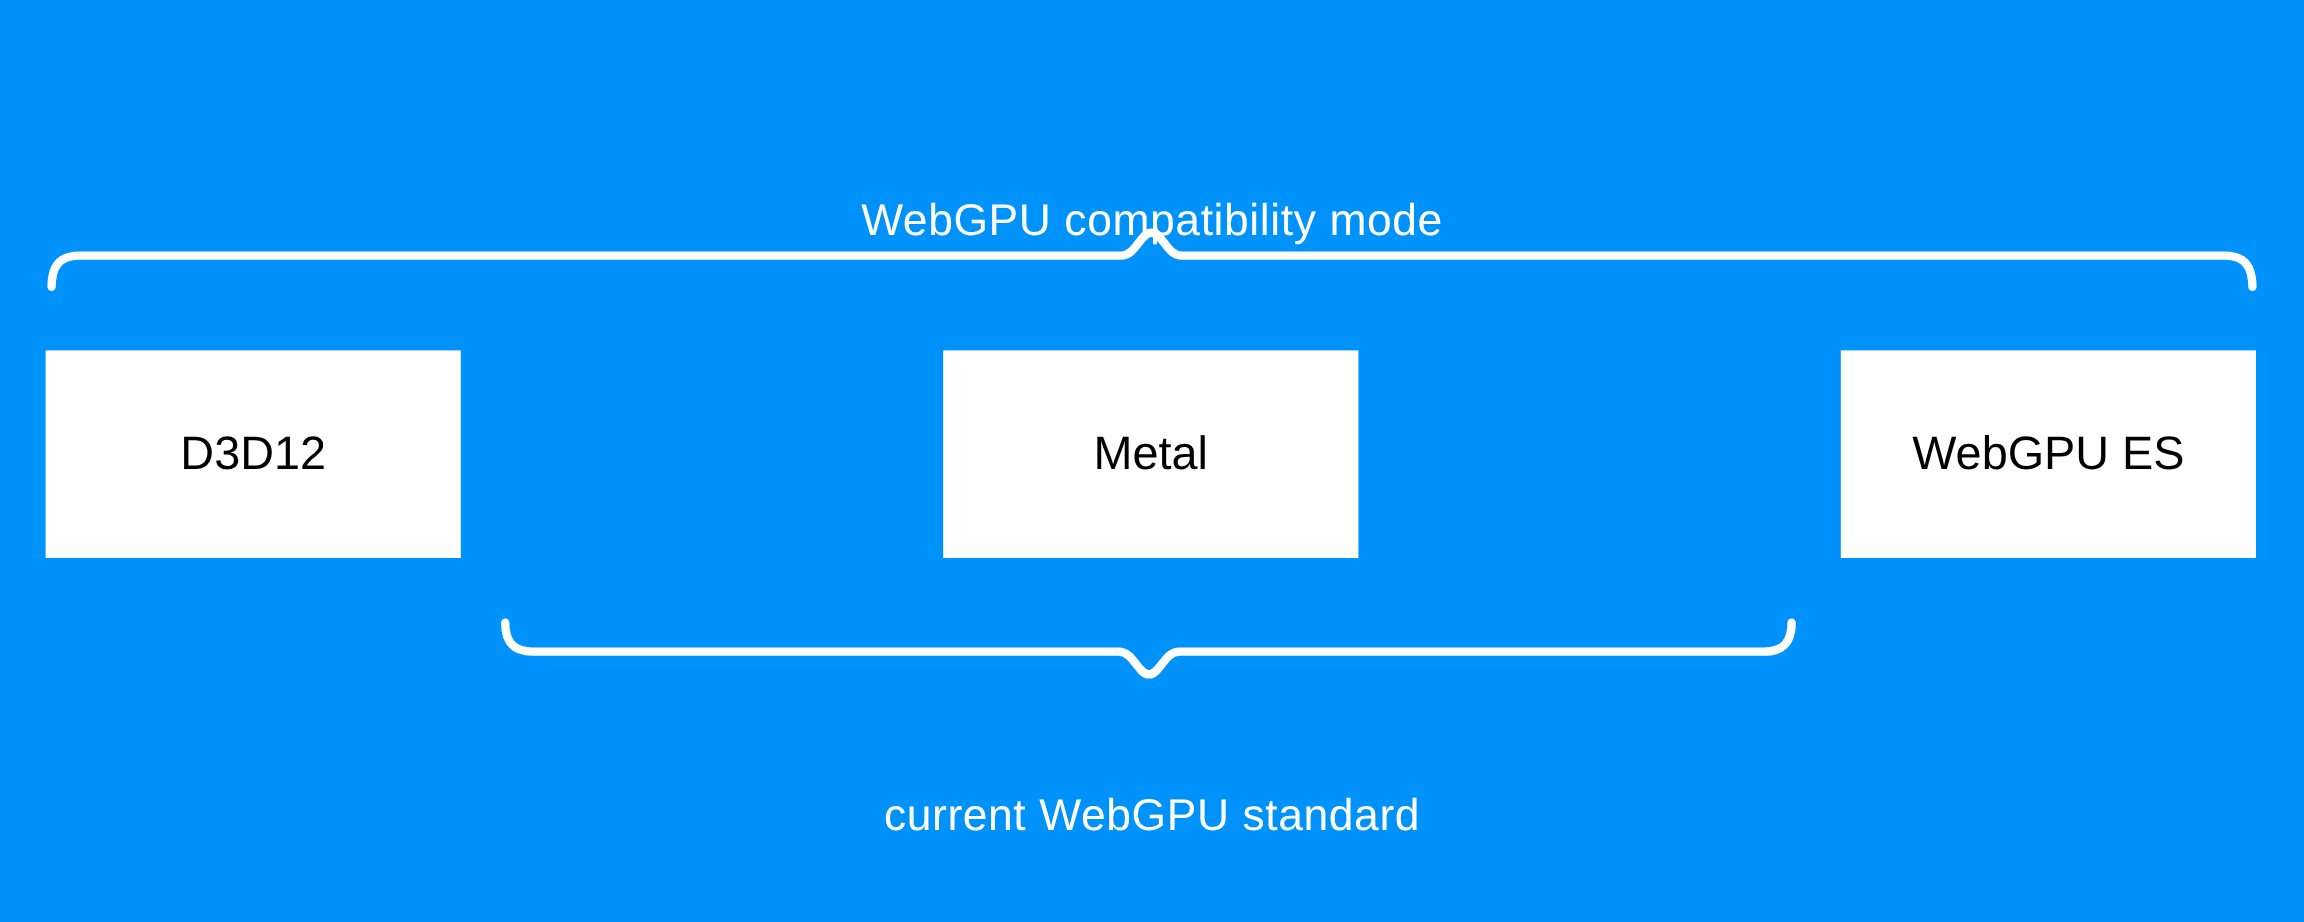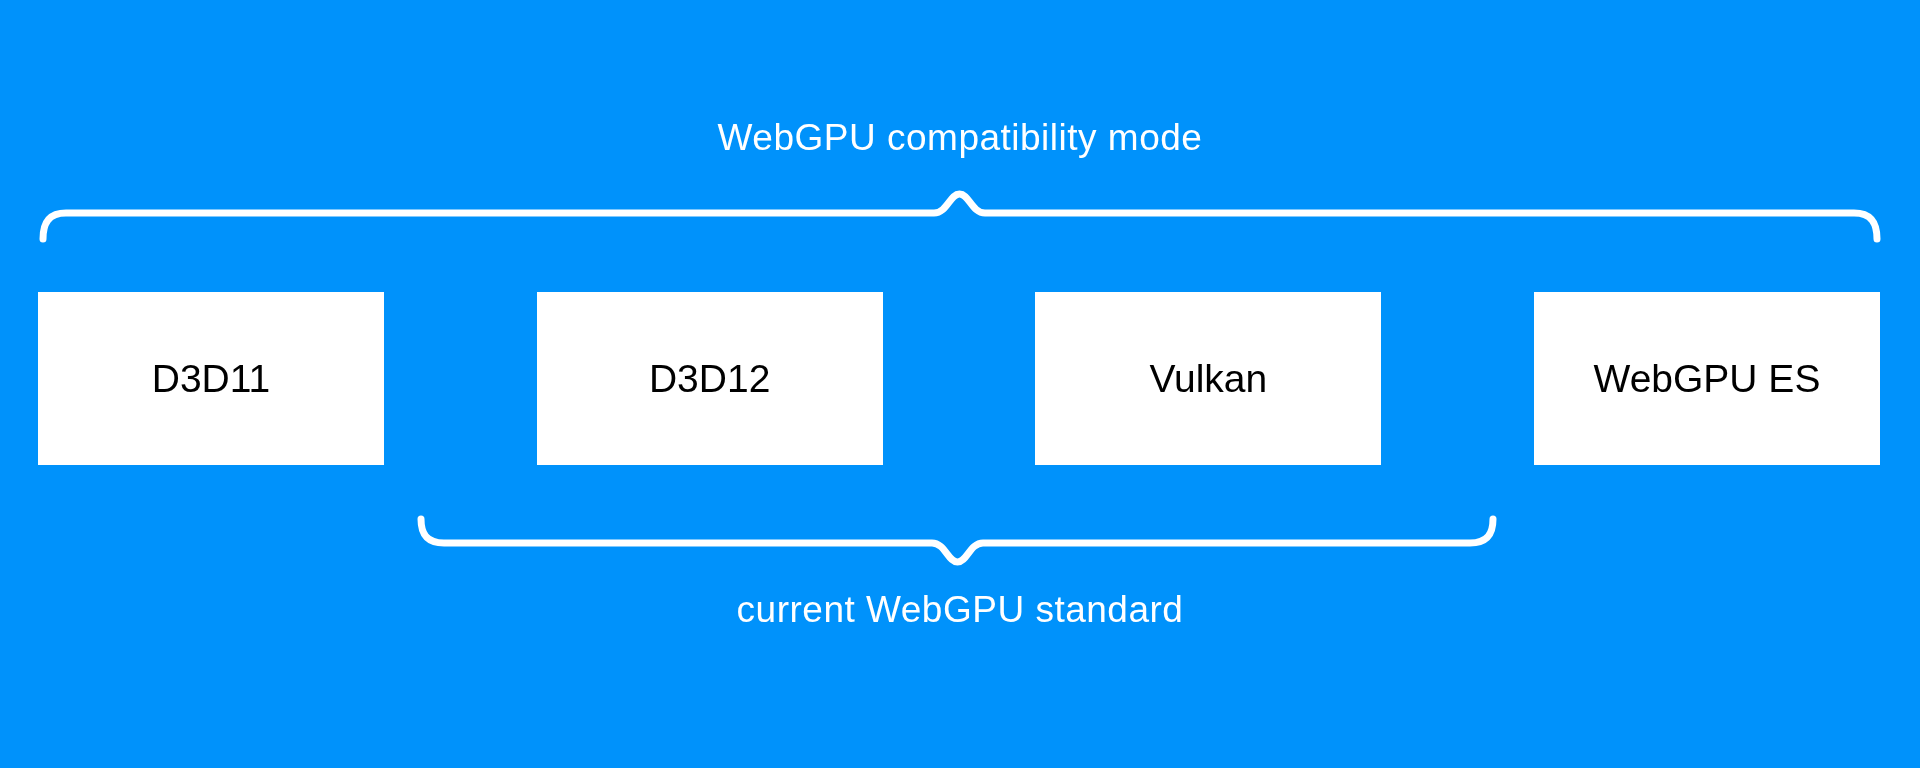--- a/index.html
+++ b/index.html
@@ -17,23 +17,24 @@
   }
   .caption {
     position: absolute;
     left: 0;
     width: 1920px;
     text-align: center;
     color: var(--accent-text, #ffffff);
     font-size: 37px;
     font-weight: 400;
     letter-spacing: 0.5px;
+    margin-top: 46px;
   }
   .caption.top    { top: 112px; height: 52px; line-height: 52px; }
-  .caption.bottom { top: 584px; height: 52px; line-height: 52px; }
+  .caption.bottom { top: 608px; height: 52px; line-height: 52px; }
 
   .brace-layer {
     position: absolute;
     inset: 0;
     width: 1920px;
     height: 768px;
     pointer-events: none;
   }
   .brace-layer path {
     fill: none;
@@ -88,27 +89,24 @@
              C 421 533, 426 543, 444 543
              L 932 543
              C 945 543, 948 562, 957.5 562
              C 967 562, 970 543, 983 543
              L 1470 543
              C 1488 543, 1493 533, 1493 519"></path>
   </svg>
 
   <div class="boxes-row">
     <div class="api-box">
-      <span class="label">D3D11</span>
-    </div>
-    <div class="api-box">
       <span class="label">D3D12</span>
     </div>
     <div class="api-box">
-      <span class="label">Vulkan</span>
+      <span class="label">Metal</span>
     </div>
     <div class="api-box">
       <span class="label">WebGPU ES</span>
     </div>
   </div>
 
   <div class="caption bottom">current WebGPU standard</div>
 
 </div>
 

